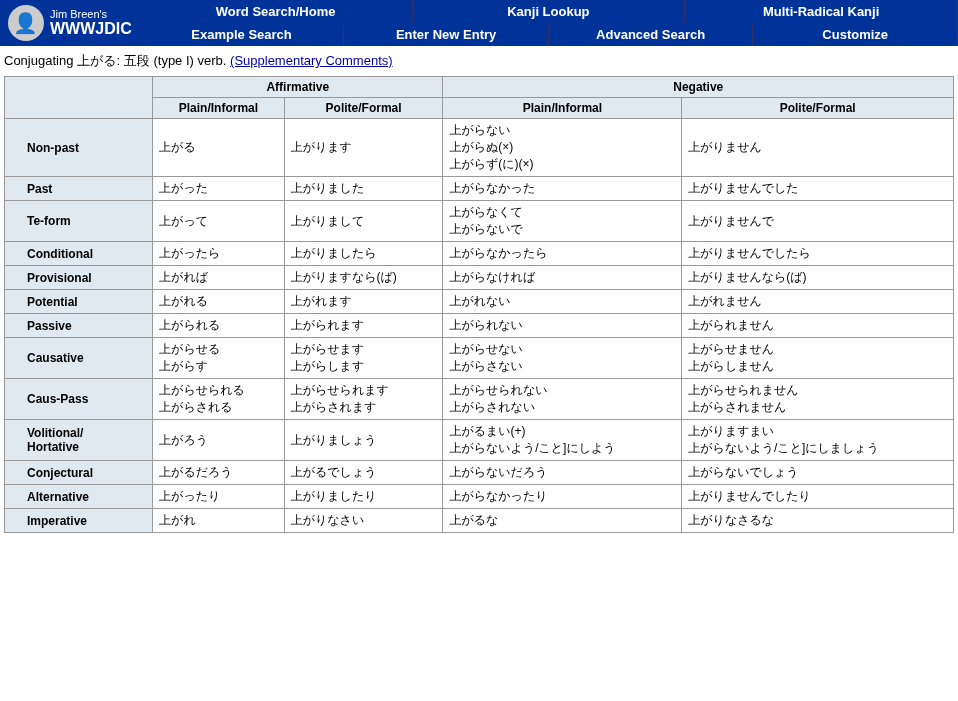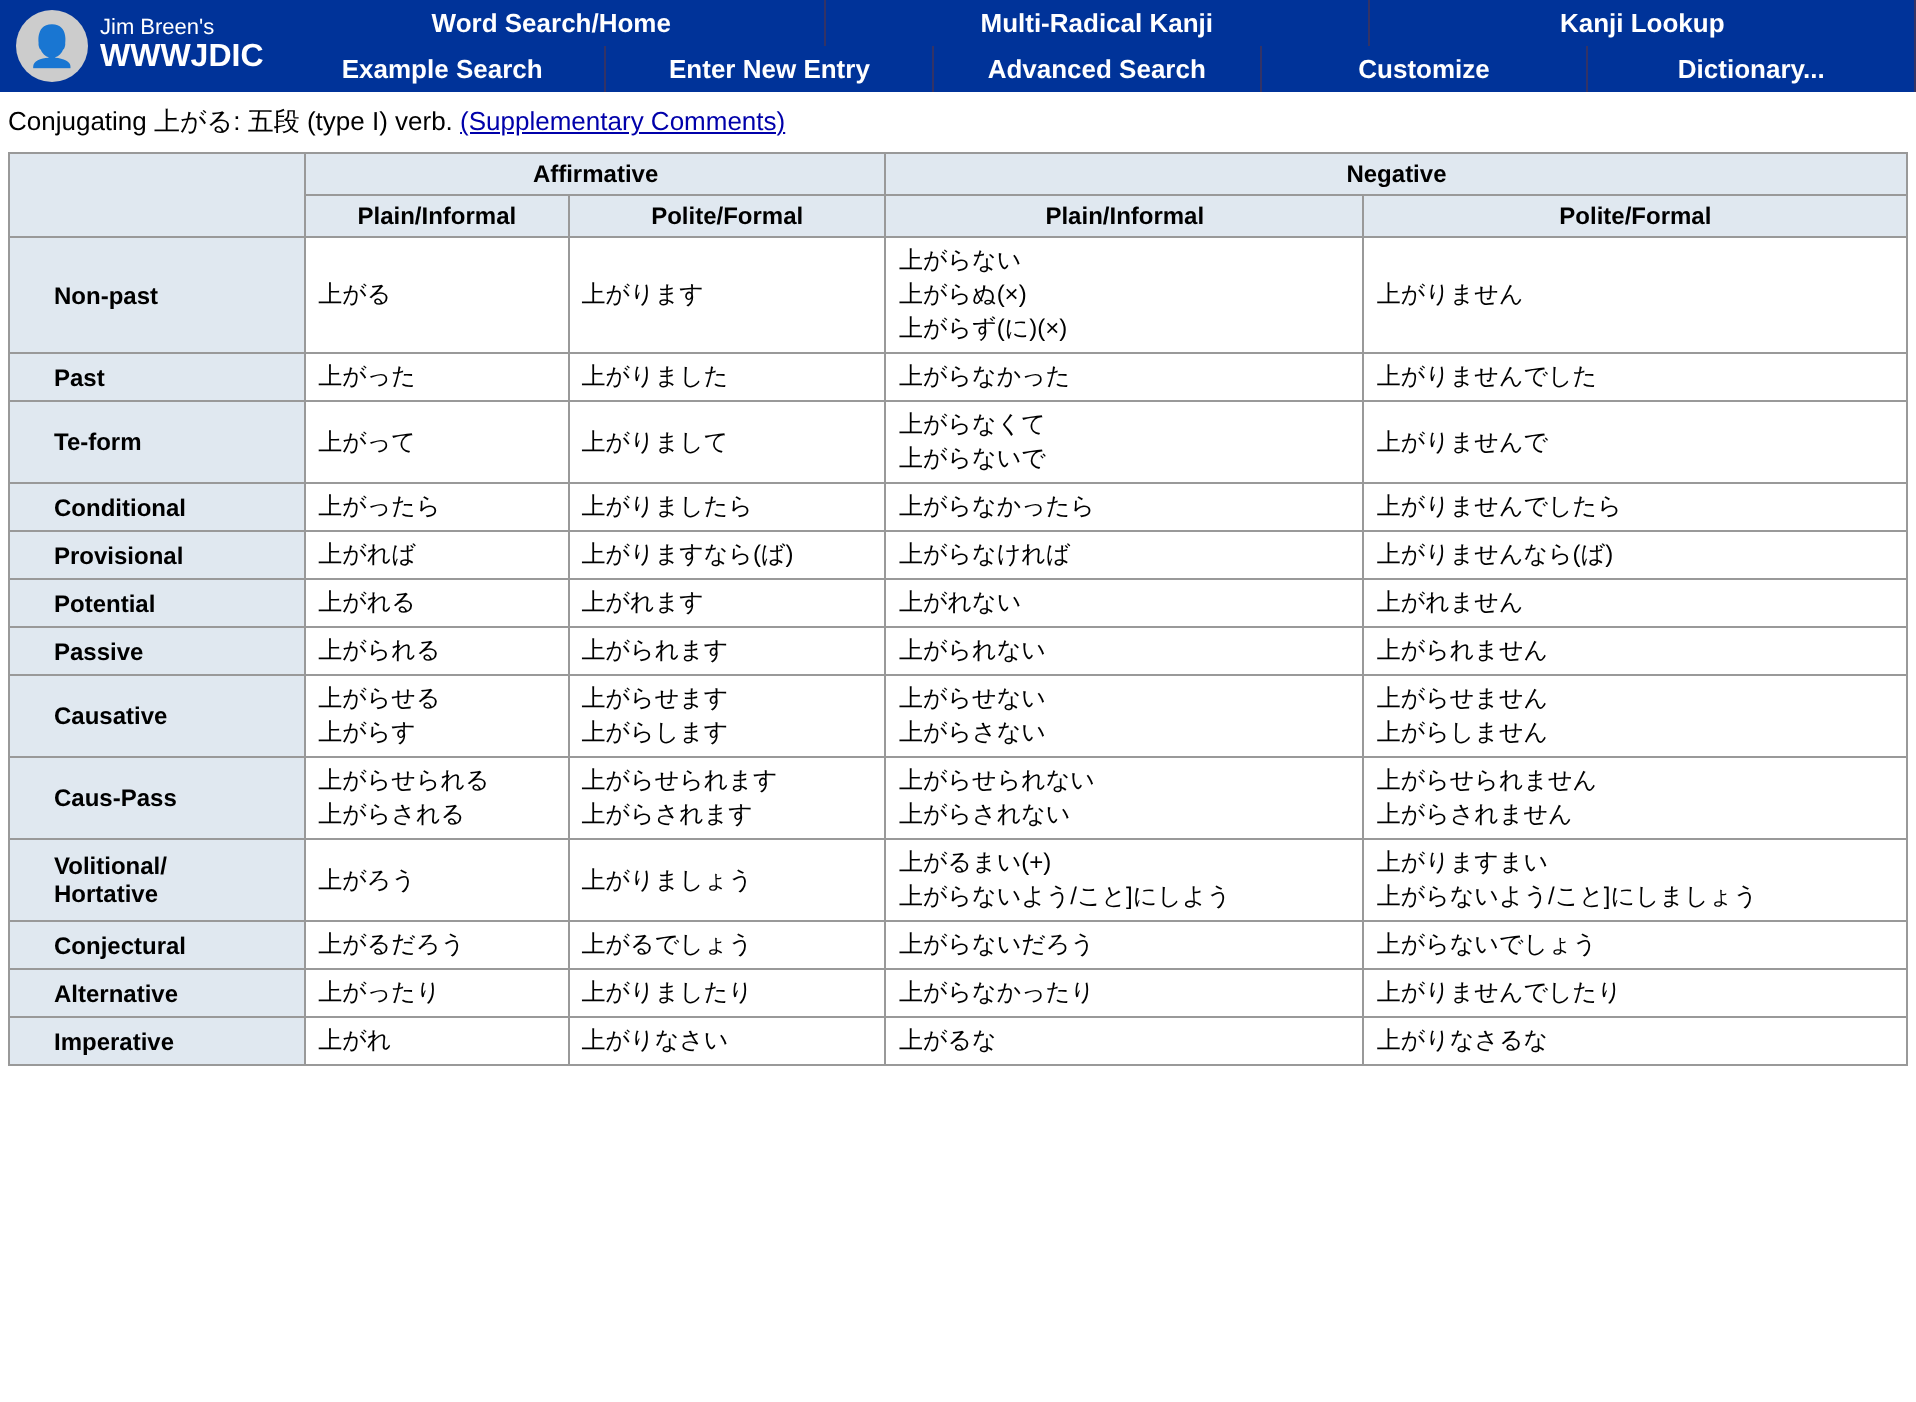--- a/index.html
+++ b/index.html
@@ -107,29 +107,28 @@
   <div class="logo-area">
     <div class="logo-avatar">👤</div>
     <div class="logo-text">
       <span class="name">Jim Breen's</span>
       <span class="brand">WWWJDIC</span>
     </div>
   </div>
   <div class="nav-area">
     <div class="nav-row" id="nav-row-0">
         <div class="nav-item">Word Search/Home</div>
+        <div class="nav-item">Kanji Lookup</div>
         <div class="nav-item">Multi-Radical Kanji</div>
-        <div class="nav-item">Kanji Lookup</div>
       </div>
     <div class="nav-row" id="nav-row-1">
         <div class="nav-item">Example Search</div>
         <div class="nav-item">Enter New Entry</div>
         <div class="nav-item">Advanced Search</div>
         <div class="nav-item">Customize</div>
-        <div class="nav-item">Dictionary...</div>
       </div>
   </div>
 </div>
 
 <div class="content">
   <div class="subtitle">
     <span>Conjugating 上がる: 五段 (type I) verb.</span>
     <a href="#">(Supplementary Comments)</a>
   </div>
 

